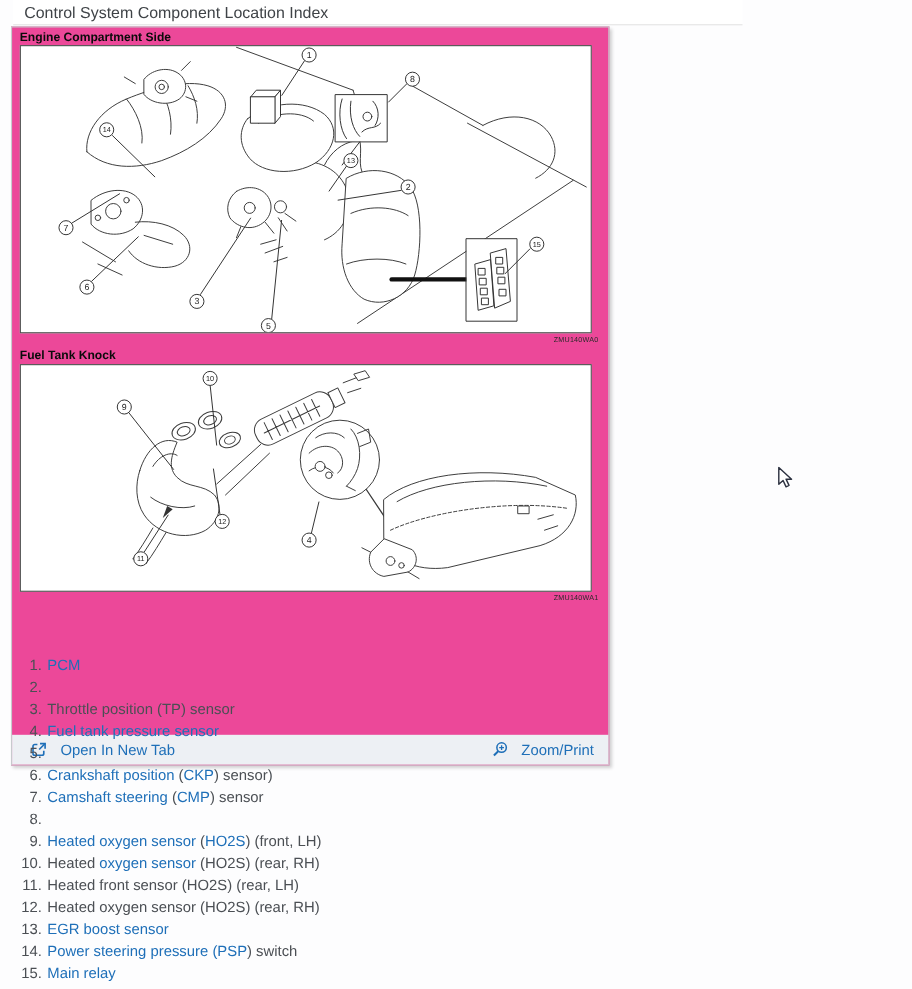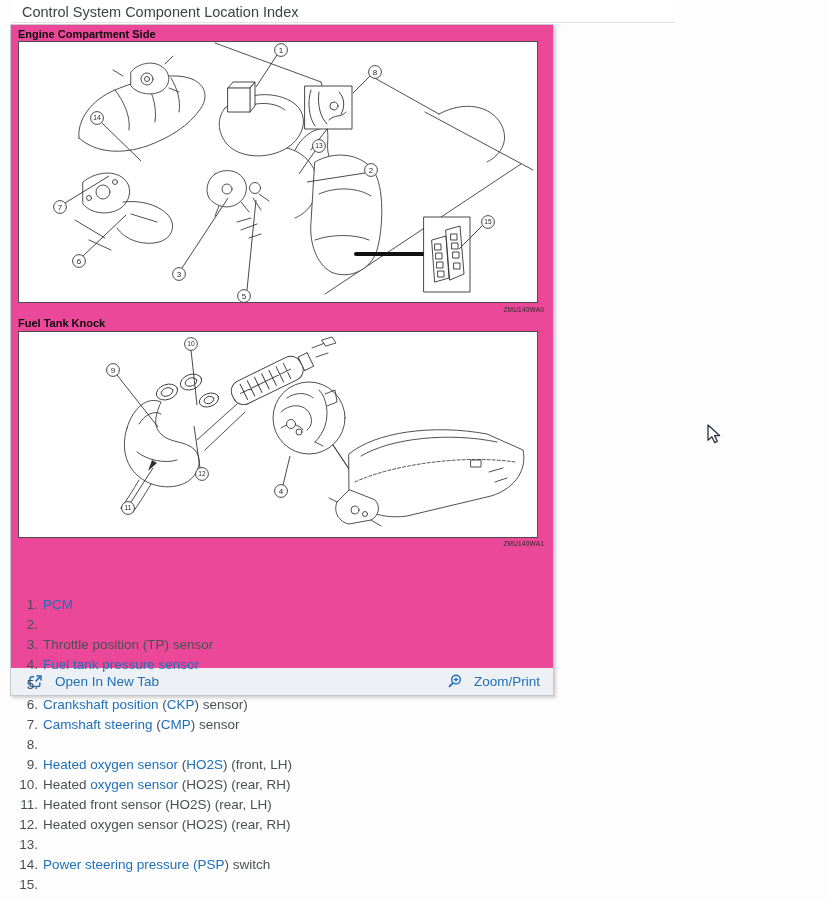--- a/index.html
+++ b/index.html
@@ -327,25 +327,27 @@
     <li>
       <span class="num">11.</span>
       <span><span>Heated front sensor (HO2S) (rear, LH)</span></span>
     </li>
     <li>
       <span class="num">12.</span>
       <span><span>Heated oxygen sensor (HO2S) (rear, RH)</span></span>
     </li>
     <li>
       <span class="num">13.</span>
+      <span><a class="lnk">EGR boost sensor</a></span>
     </li>
     <li>
       <span class="num">14.</span>
       <span><a class="lnk">Power steering pressure (PSP</a><span>) switch</span></span>
     </li>
     <li>
       <span class="num">15.</span>
+      <span><a class="lnk">Main relay</a></span>
     </li>
   </ol>
 
 <svg class="cursor" viewBox="0 0 16 22">
   <path d="M1 1 L1 16.2 L4.9 12.8 L7.6 18.6 L10.3 17.3 L7.6 11.6 L12.6 11.6 Z" fill="#fff" stroke="#2c3140" stroke-width="1.3" stroke-linejoin="round"></path>
 </svg>
 
 </body></html>

